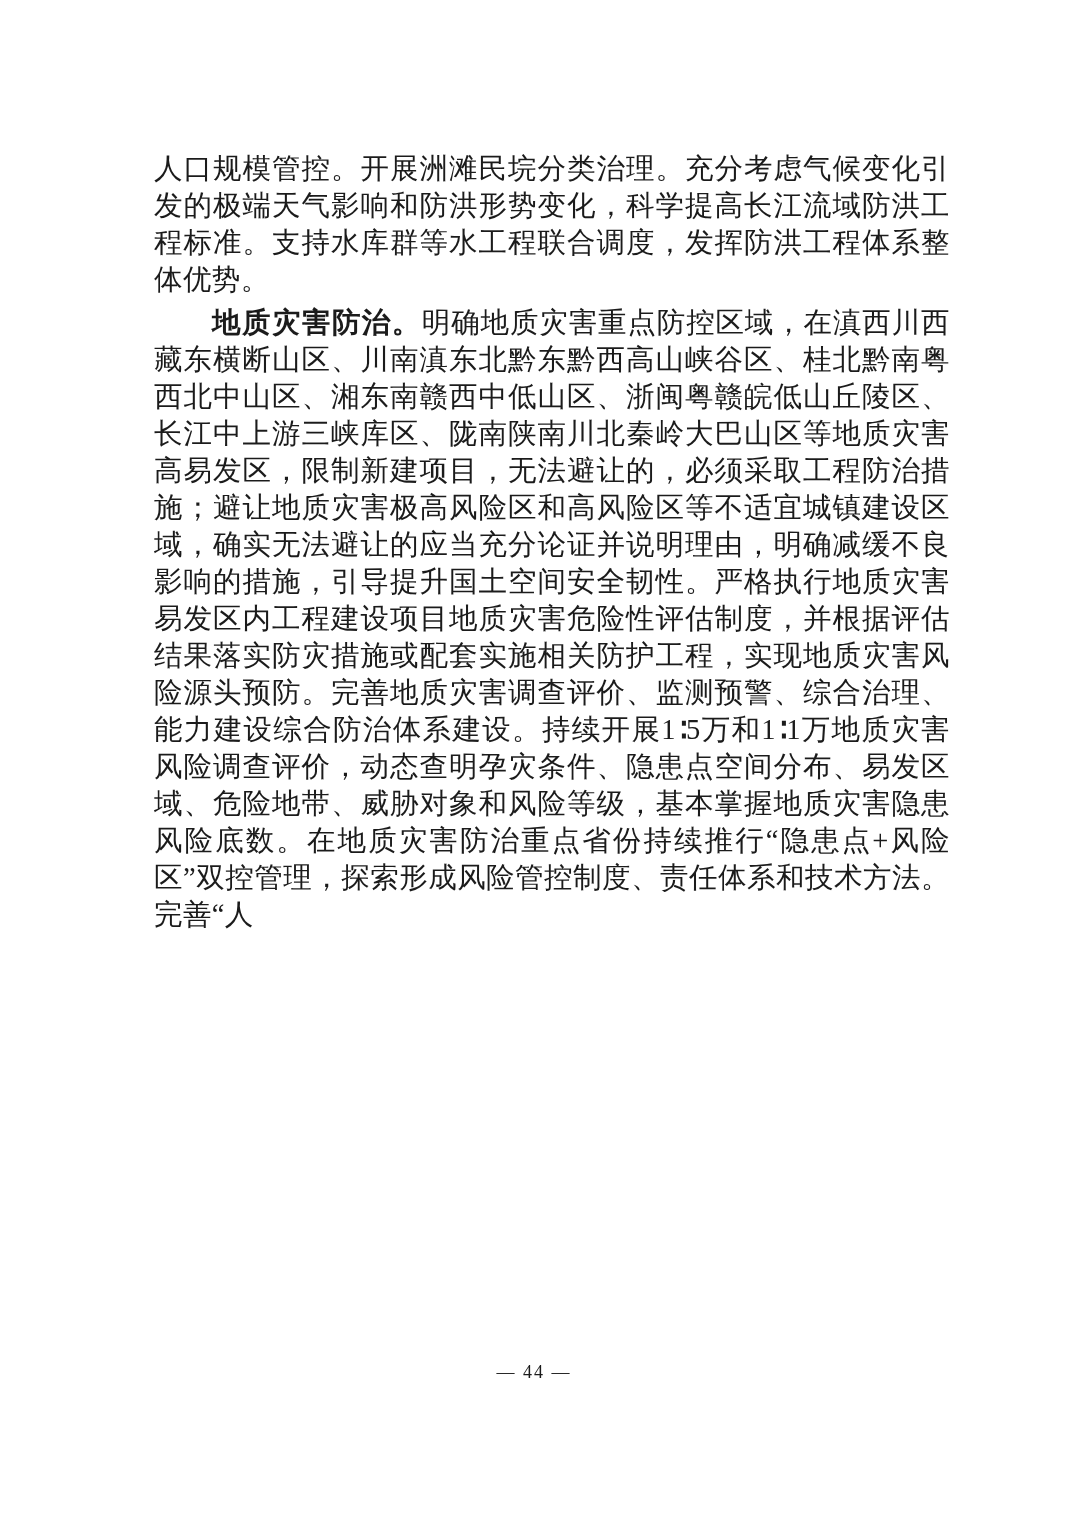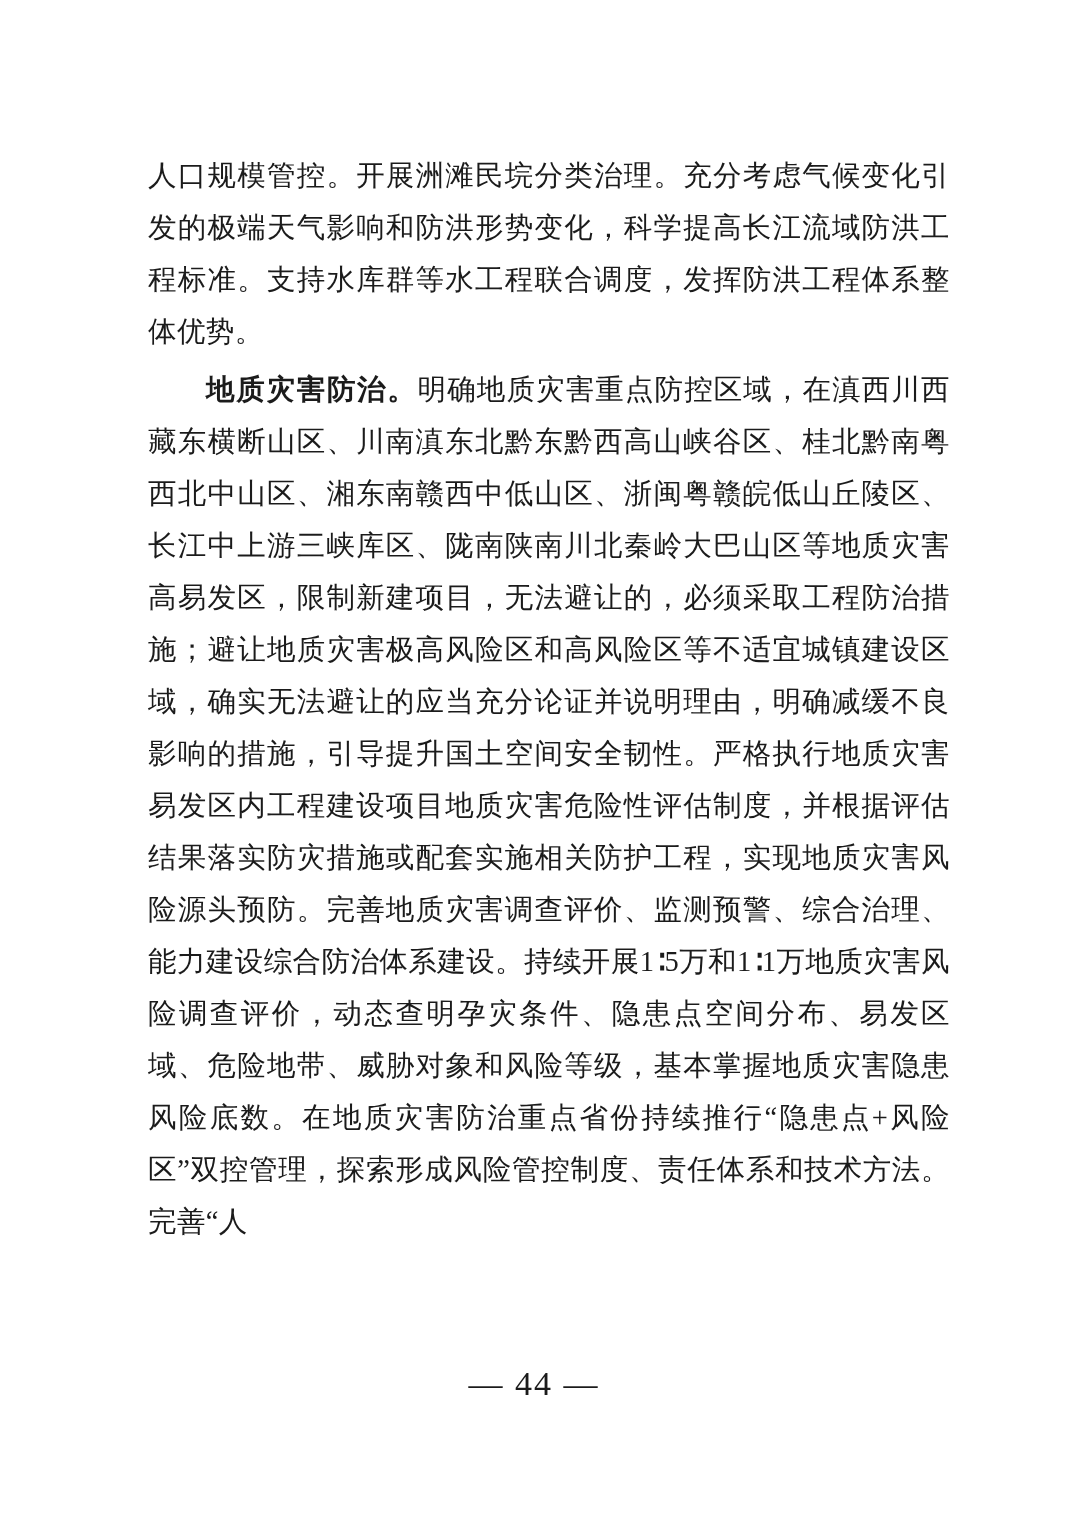--- a/index.html
+++ b/index.html
@@ -23,43 +23,43 @@
     height: 1527px;
     background: #ffffff;
   }
   .content {
     position: absolute;
     left: 140px;
     top: 150px;
     width: 810px;
   }
   p.para {
-    margin: 0 0 6px 8px;
+    margin: 0 0 6px 14px;
     font-size: 28.5px;
-    line-height: 52px;
+    line-height: 37px;
     text-align: justify;
     text-justify: inter-ideograph;
     letter-spacing: 0.4px;
     color: #1b1b1b;
     font-family: "Liberation Serif", "DejaVu Serif", serif;
   }
   p.para.indent {
     text-indent: 58px;
   }
   .lead {
     font-weight: bold;
     letter-spacing: 1px;
   }
   .page-number {
     position: absolute;
     left: 0;
     right: 0;
-    bottom: 124px;
+    bottom: 144px;
     text-align: center;
-    font-size: 34px;
+    font-size: 18px;
     letter-spacing: 2px;
     color: #1b1b1b;
     font-family: "Liberation Serif", "DejaVu Serif", serif;
   }
   .pn-inner {
     display: inline-block;
     margin-left: -12px;
   }
 </style>
 </head>

